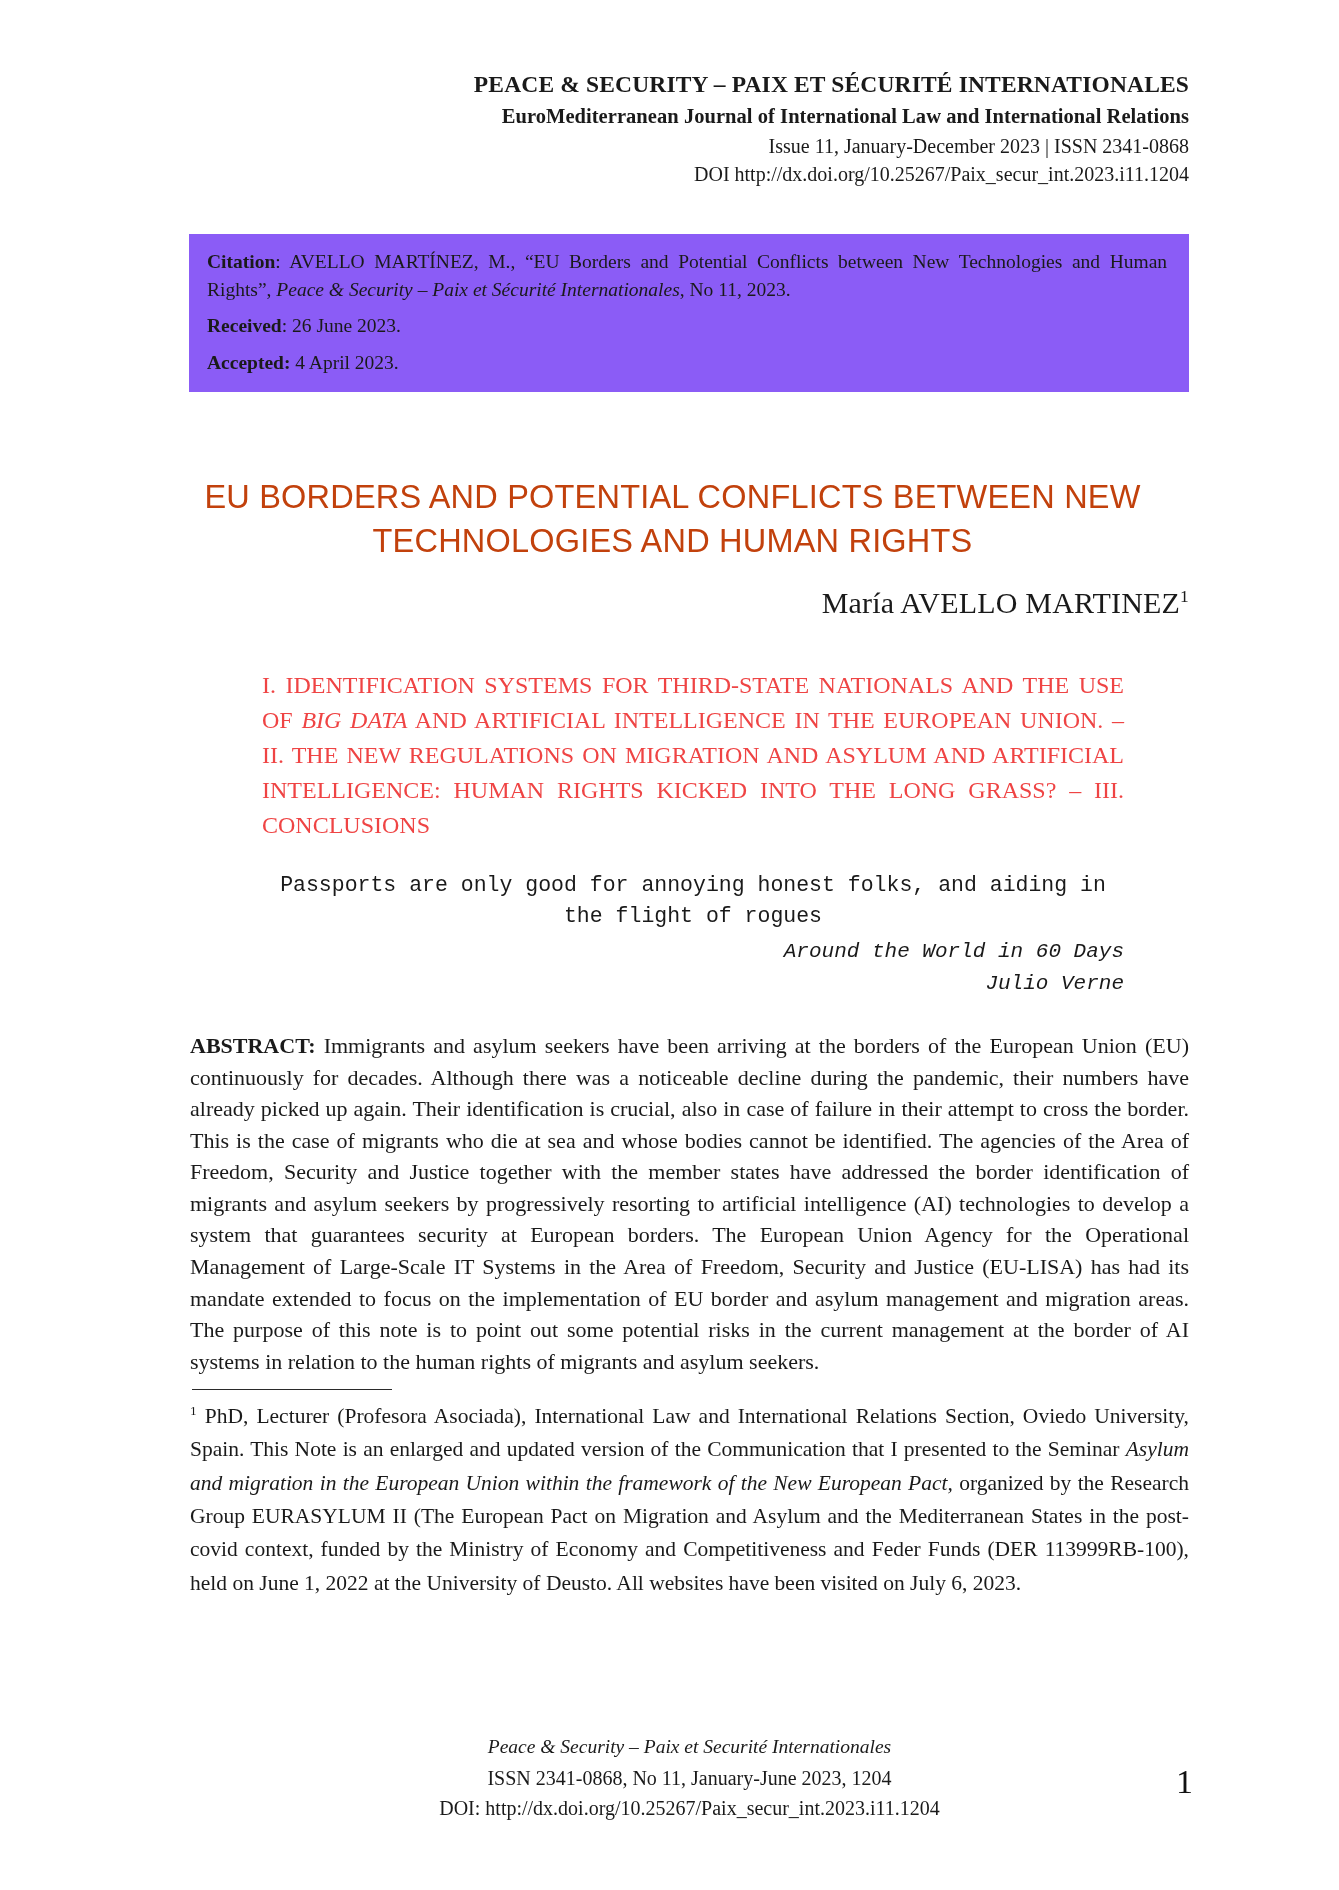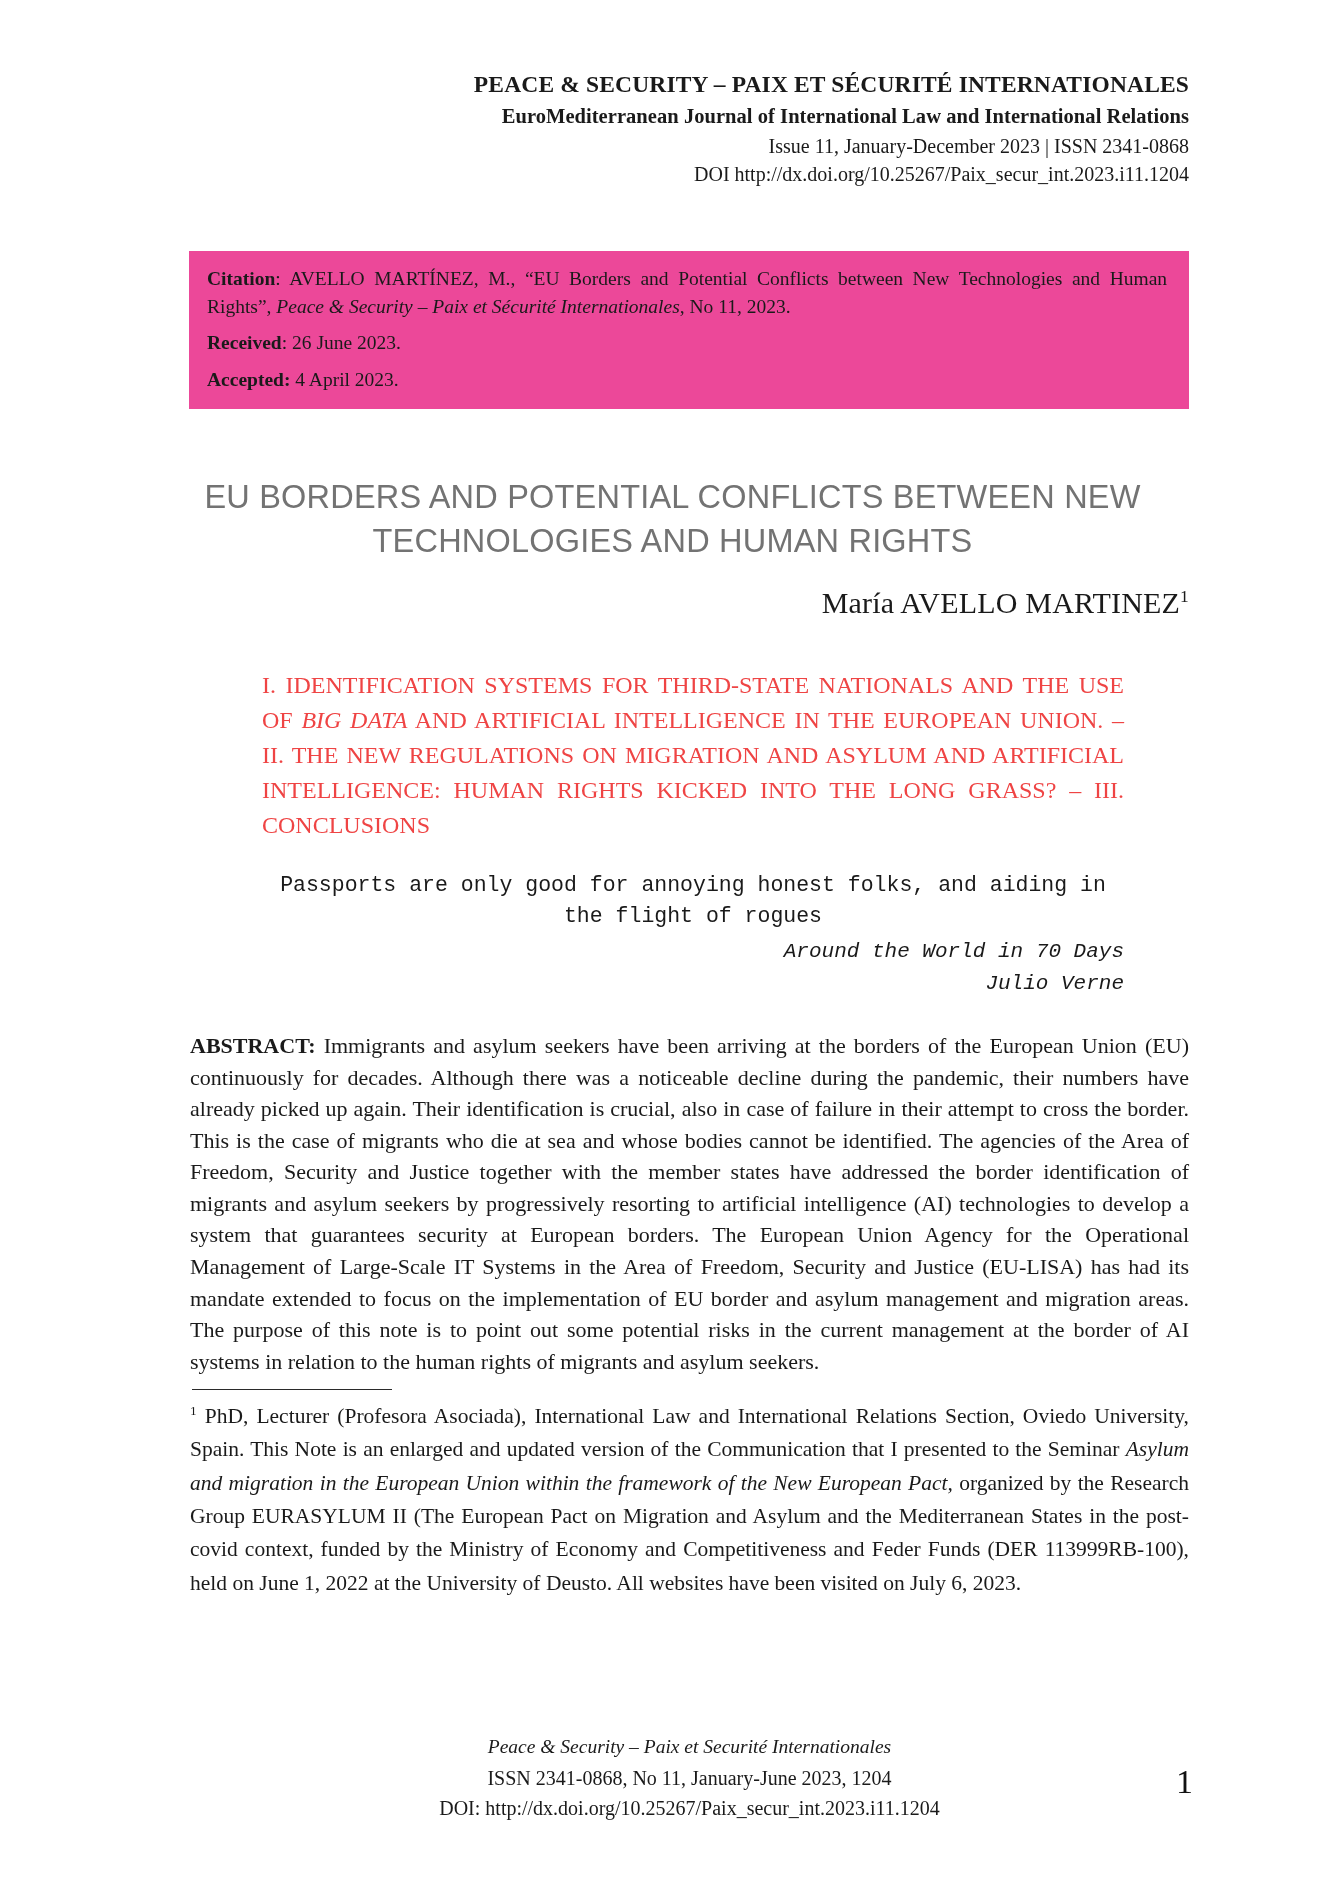--- a/index.html
+++ b/index.html
@@ -49,23 +49,23 @@
   .masthead .line4 {
     font-size: 20px;
     line-height: 1.36;
     margin-top: 1px;
   }
 
   
   .citebox {
     position: absolute;
     left: 189px;
-    top: 243px;
+    top: 226px;
     width: 1000px;
-    background: #ec4899;
+    background: #8b5cf6;
     padding: 14px 22px 14px 18px;
     box-sizing: border-box;
   }
   .citebox .cite-line {
     font-size: 19.5px;
     line-height: 1.42;
     text-align: justify;
     text-align-last: left;
   }
   .citebox .meta {
@@ -80,21 +80,21 @@
   .title {
     position: absolute;
     left: 190px;
     top: 467px;
     width: 965px;
     text-align: center;
     font-family: "Liberation Sans", "DejaVu Sans", sans-serif;
     font-size: 32.5px;
     line-height: 1.36;
     letter-spacing: 0.2px;
-    color: #737373;
+    color: #c2410c;
   }
 
   
   .author {
     position: absolute;
     left: 190px;
     top: 578px;
     width: 999px;
     text-align: right;
     font-size: 30px;
@@ -232,21 +232,21 @@
   </div>
 
   <div class="title">EU BORDERS AND POTENTIAL CONFLICTS BETWEEN NEW TECHNOLOGIES AND HUMAN RIGHTS</div>
 
   <div class="author"><span>María AVELLO MARTINEZ</span><sup>1</sup></div>
 
   <div class="toc"><span>I. IDENTIFICATION SYSTEMS FOR THIRD-STATE NATIONALS AND THE USE OF </span><i>BIG DATA</i><span> AND ARTIFICIAL INTELLIGENCE IN THE EUROPEAN UNION. – II. THE NEW REGULATIONS ON MIGRATION AND ASYLUM AND ARTIFICIAL INTELLIGENCE: HUMAN RIGHTS KICKED INTO THE LONG GRASS? – III. CONCLUSIONS</span></div>
 
   <div class="epigraph">
     <div class="quote">Passports are only good for annoying honest folks, and aiding in the flight of rogues</div>
-    <div class="src1">Around the World in 70 Days</div>
+    <div class="src1">Around the World in 60 Days</div>
     <div class="src2">Julio Verne</div>
   </div>
 
   <div class="abstract"><b>ABSTRACT:</b><span> Immigrants and asylum seekers have been arriving at the borders of the European Union (EU) continuously for decades. Although there was a noticeable decline during the pandemic, their numbers have already picked up again. Their identification is crucial, also in case of failure in their attempt to cross the border. This is the case of migrants who die at sea and whose bodies cannot be identified. The agencies of the Area of Freedom, Security and Justice together with the member states have addressed the border identification of migrants and asylum seekers by progressively resorting to artificial intelligence (AI) technologies to develop a system that guarantees security at European borders. The European Union Agency for the Operational Management of Large-Scale IT Systems in the Area of Freedom, Security and Justice (EU-LISA) has had its mandate extended to focus on the implementation of EU border and asylum management and migration areas. The purpose of this note is to point out some potential risks in the current management at the border of AI systems in relation to the human rights of migrants and asylum seekers.</span></div>
 
   <div class="fn-rule"></div>
   <div class="footnote"><sup>1</sup><span> PhD, Lecturer (Profesora Asociada), International Law and International Relations Section, Oviedo University, Spain. This Note is an enlarged and updated version of the Communication that I presented to the Seminar </span><i>Asylum and migration in the European Union within the framework of the New European Pact,</i><span> organized by the Research Group EURASYLUM II (The European Pact on Migration and Asylum and the Mediterranean States in the post-covid context, funded by the Ministry of Economy and Competitiveness and Feder Funds (DER 113999RB-100), held on June 1, 2022 at the University of Deusto. All websites have been visited on July 6, 2023.</span></div>
 
   <div class="footer">
     <div class="f1">Peace &amp; Security – Paix et Securité Internationales</div>

